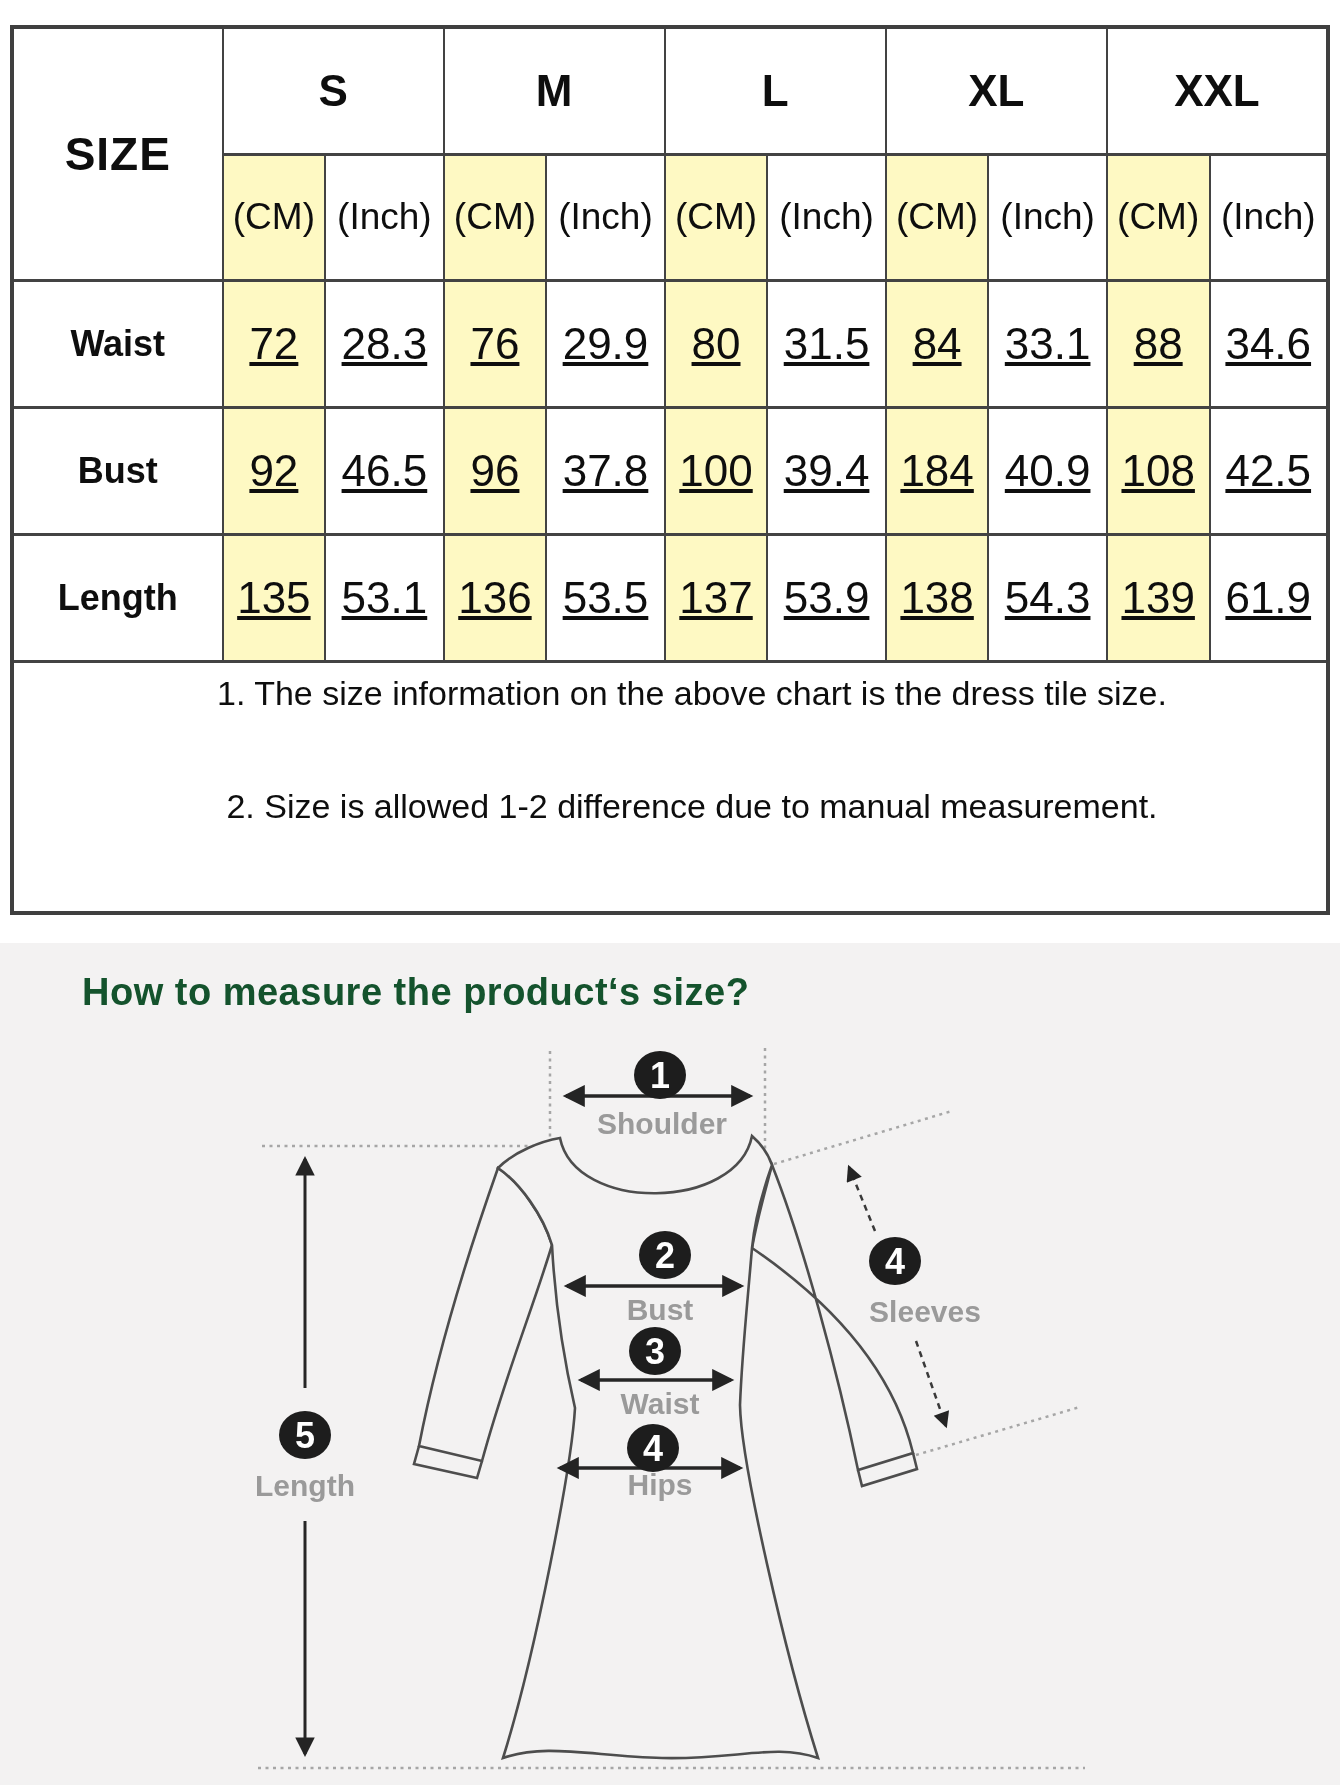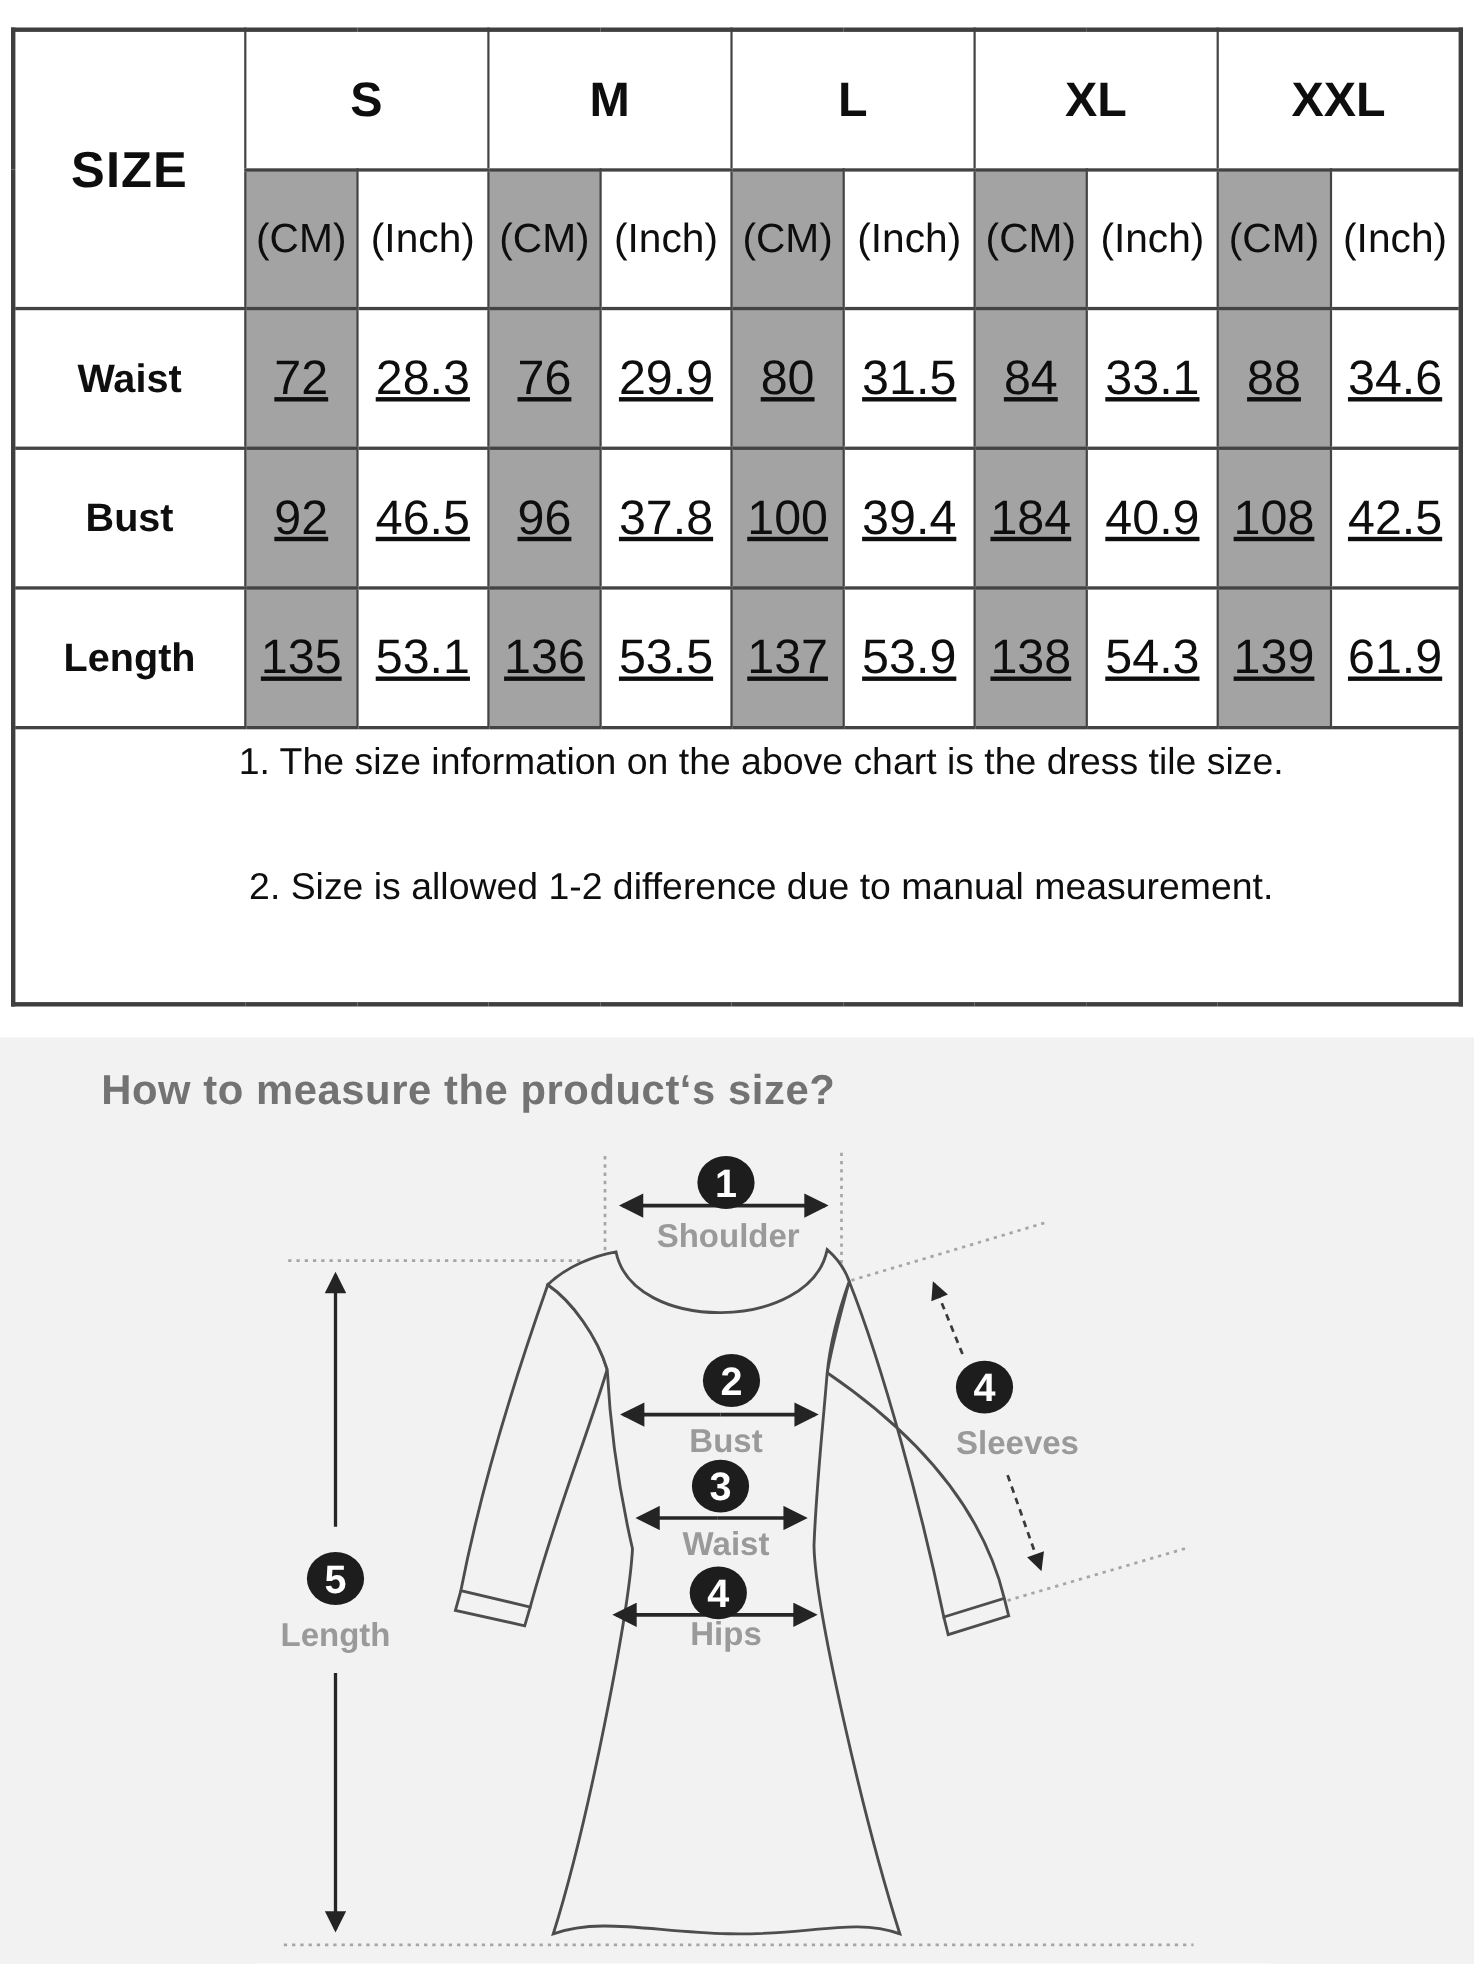--- a/index.html
+++ b/index.html
@@ -21,33 +21,33 @@
     font-family:"Liberation Sans", sans-serif;
   }
   #row-sizes{height:127px;}
   #row-units{height:126px;}
   #measure-rows tr{height:127px;}
   .corner{font-size:46px;font-weight:bold;letter-spacing:1px;}
   .size-head{font-size:44px;font-weight:bold;}
   .unit-head{font-size:37px;font-weight:normal;}
   .row-label{font-size:36px;font-weight:bold;}
   .val{font-size:44px;font-weight:normal;text-decoration:underline;}
-  .gray{background:#a3a3a3;}
+  .gray{background:#fef9c3;}
   tr.notes-row{height:252px;}
   td.notes{
     text-align:left;vertical-align:top;padding:44px 10px 0 26px;
     font-size:34px;color:#161616;
   }
   .note-line{margin:0 0 74px 0;padding-left:44px;}
 
   
   .guide{margin-top:28px;height:845px;background:#f3f2f2;}
   .guide-title{
-    margin:16px;padding:28px 0 0 76px;height:44px;
-    font-size:38px;font-weight:bold;color:#737373;letter-spacing:0.5px;
+    margin:6px;padding:28px 0 0 76px;height:44px;
+    font-size:38px;font-weight:bold;color:#14532d;letter-spacing:0.5px;
   }
   .guide svg{display:block;margin-top:28px;}
   .lbl{font-size:30px;font-weight:600;fill:#9a9a9a;}
   .badge-num{font-size:36px;font-weight:bold;fill:#ffffff;}
 </style>
 </head>
 <body>
 
 <div class="page">
 

